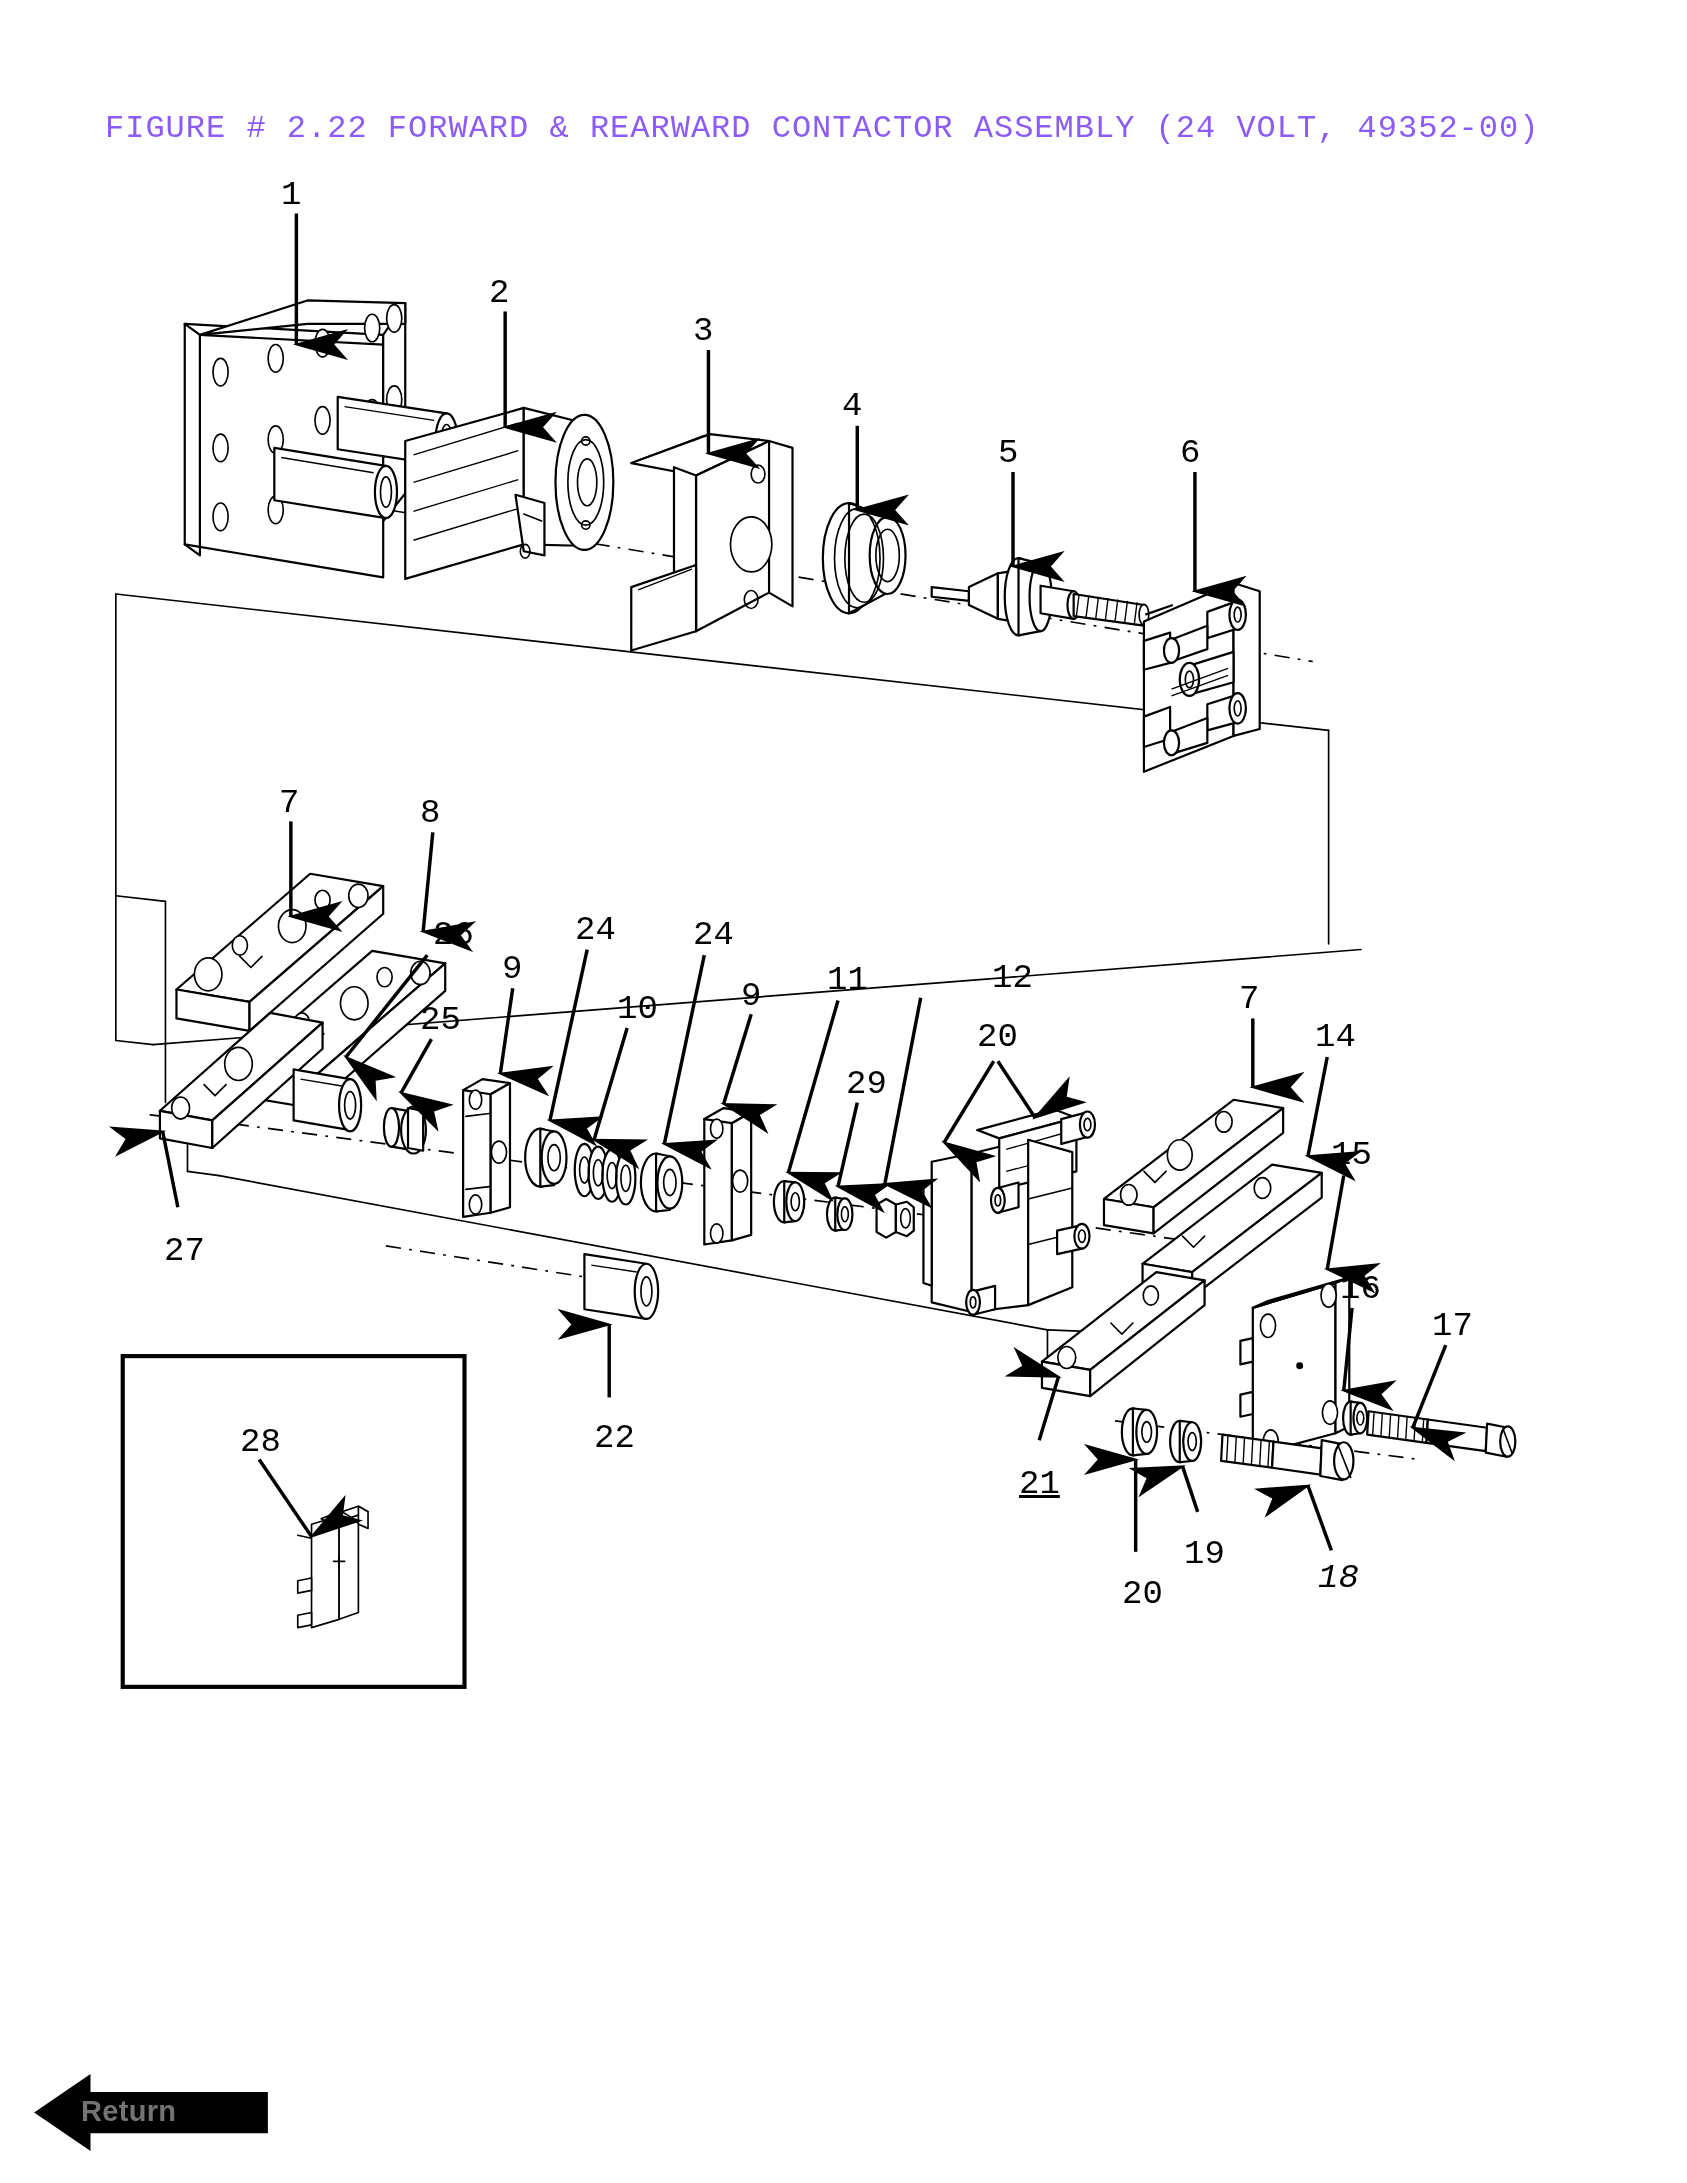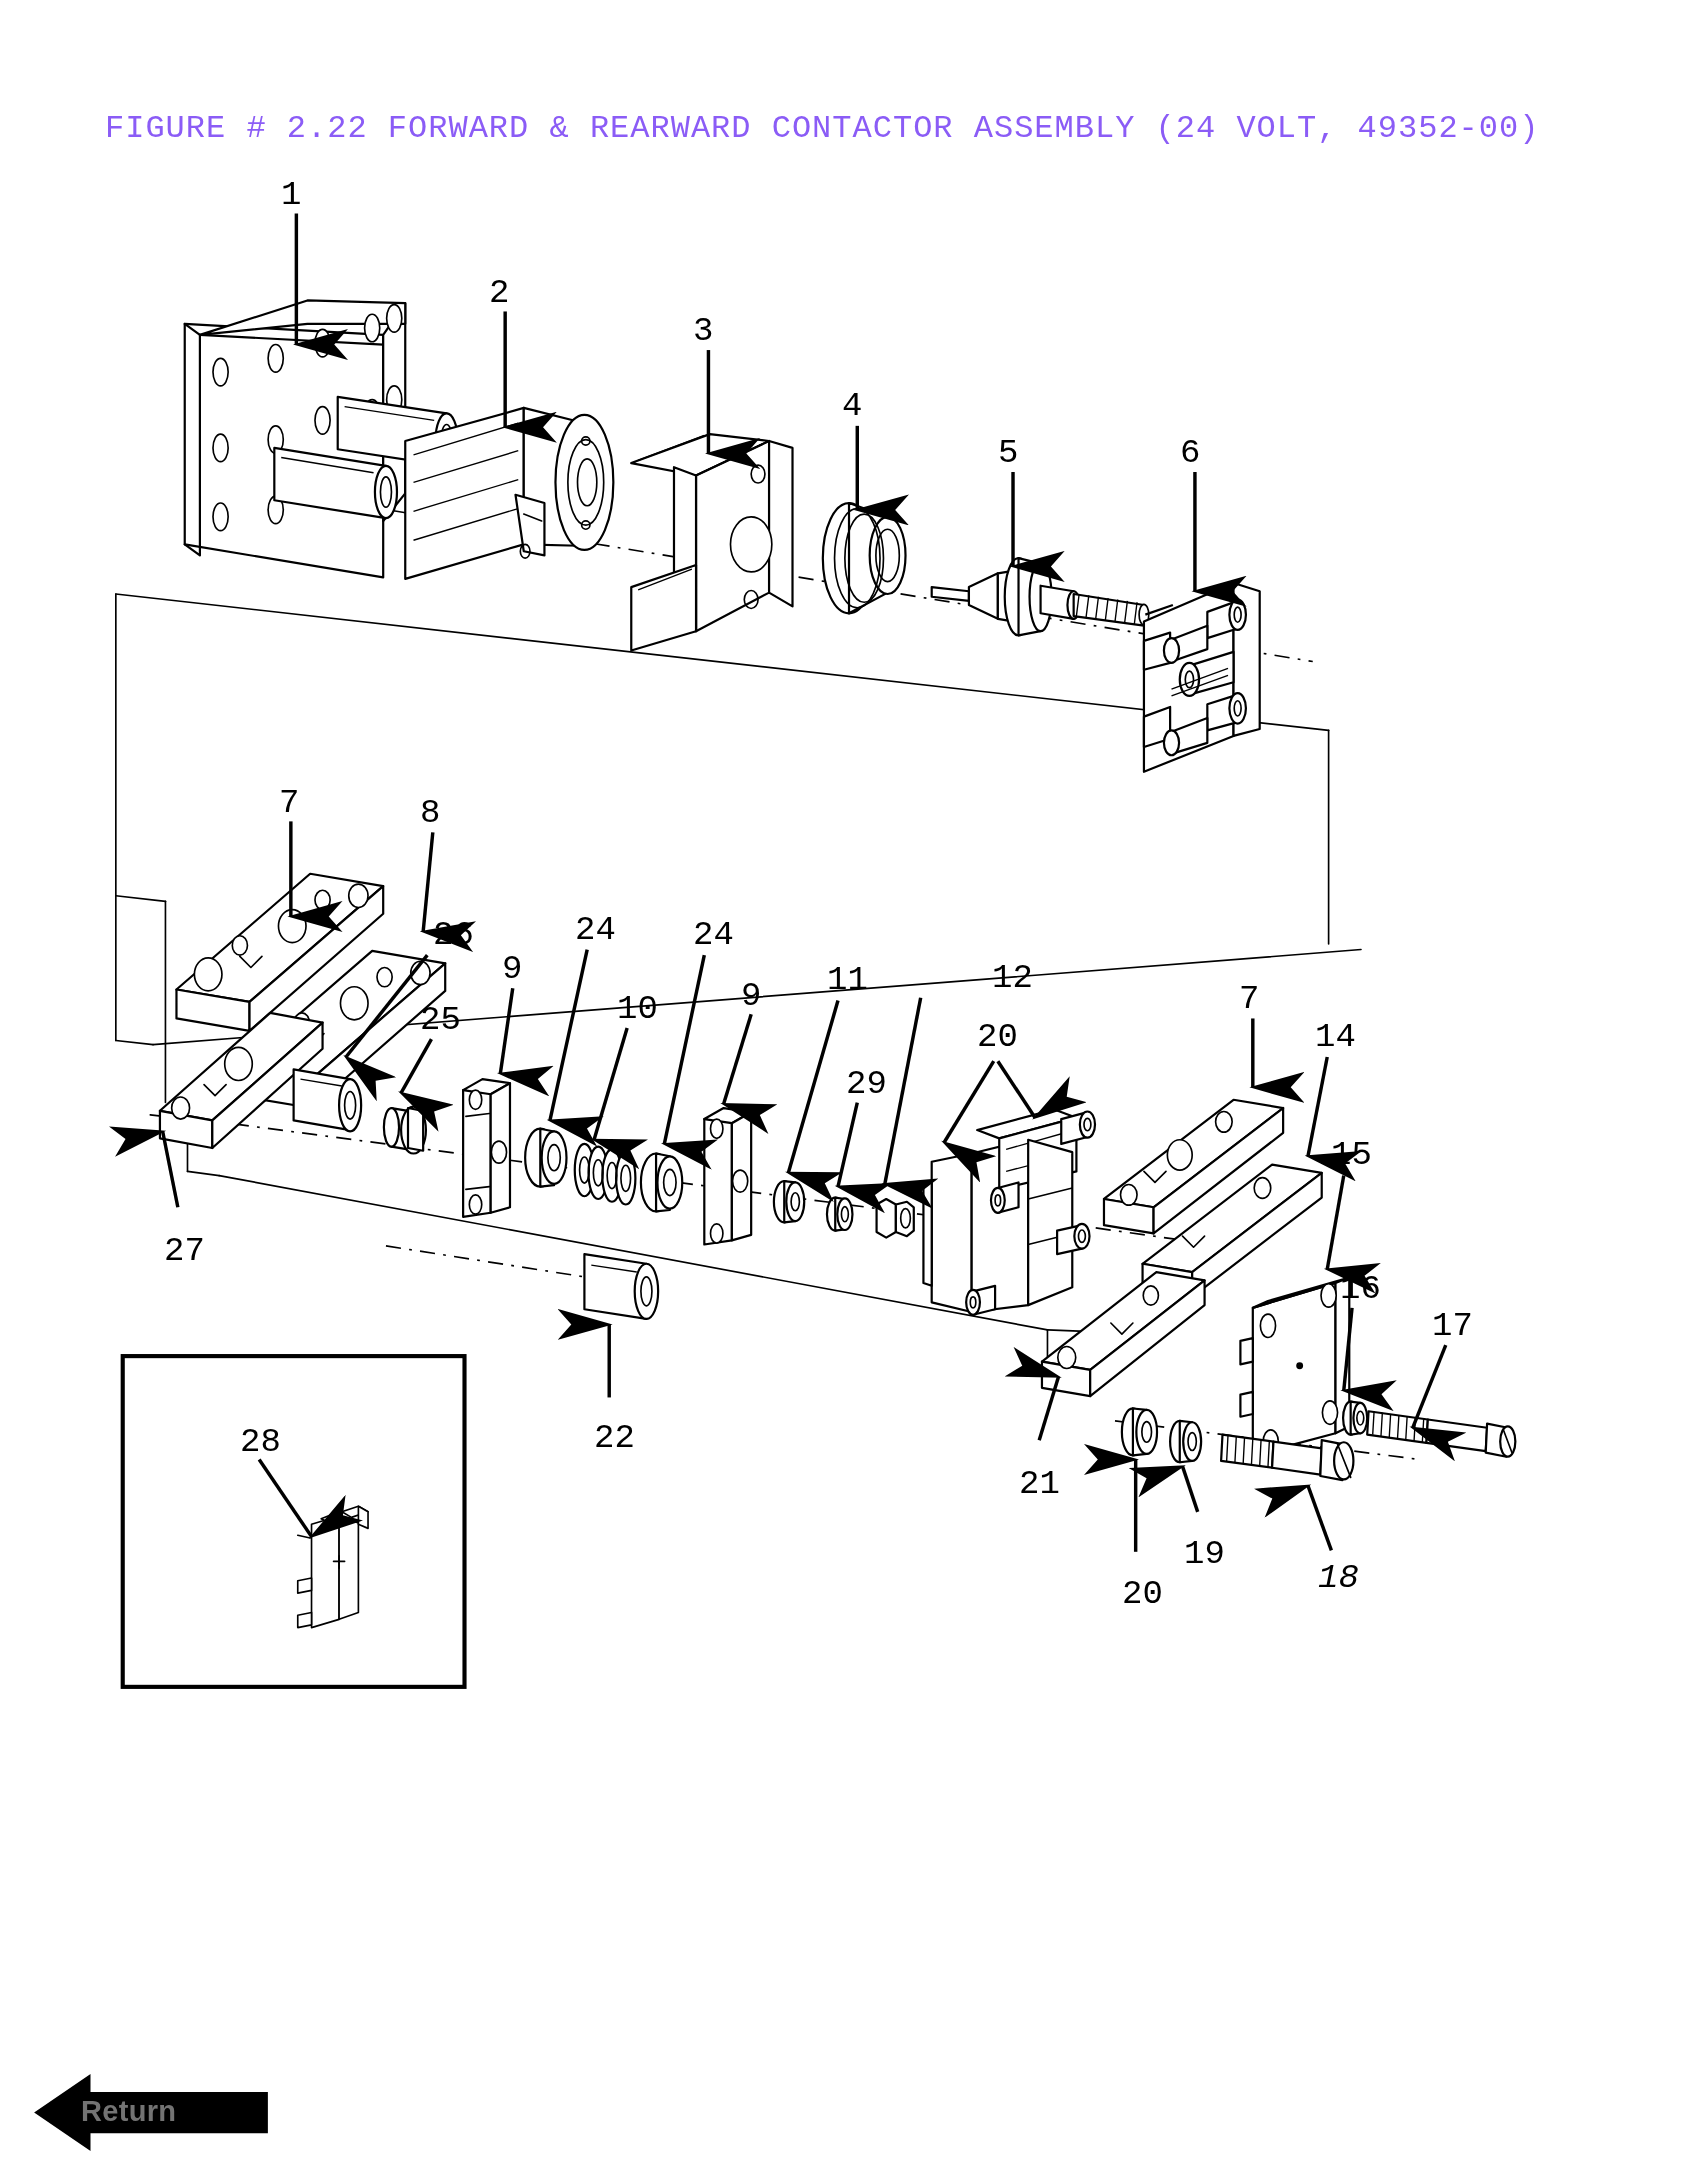--- a/index.html
+++ b/index.html
@@ -566,21 +566,21 @@
   <div class="callout" style="left:963px;top:961px;margin-left:29px;">12</div>
   <div class="callout" style="left:846px;top:1067px;">29</div>
   <div class="callout" style="left:977px;top:1020px;">20</div>
   <div class="callout" style="left:1239px;top:982px;">7</div>
   <div class="callout" style="left:1315px;top:1020px;">14</div>
   <div class="callout" style="left:1331px;top:1138px;">15</div>
   <div class="callout" style="left:1340px;top:1272px;">16</div>
   <div class="callout" style="left:1432px;top:1309px;">17</div>
   <div class="callout" style="left:164px;top:1234px;">27</div>
   <div class="callout" style="left:594px;top:1421px;">22</div>
-  <div class="callout" style="left:1019px;top:1467px;">21</div>
+  <div class="callout" style="left:1019px;top:1467px;text-decoration:underline;">21</div>
   <div class="callout" style="left:1122px;top:1577px;">20</div>
   <div class="callout" style="left:1184px;top:1537px;">19</div>
   <div class="callout" style="left:1318px;top:1561px;font-style:italic;">18</div>
   <div class="callout" style="left:240px;top:1425px;">28</div>
 
 
   <svg id="return-button" viewBox="0 0 340 112">
     <polygon points="0,56 82,0 82,26 340,26 340,86 82,86 82,112" fill="#000"></polygon>
   </svg>
   <div id="return-label">Return</div>

